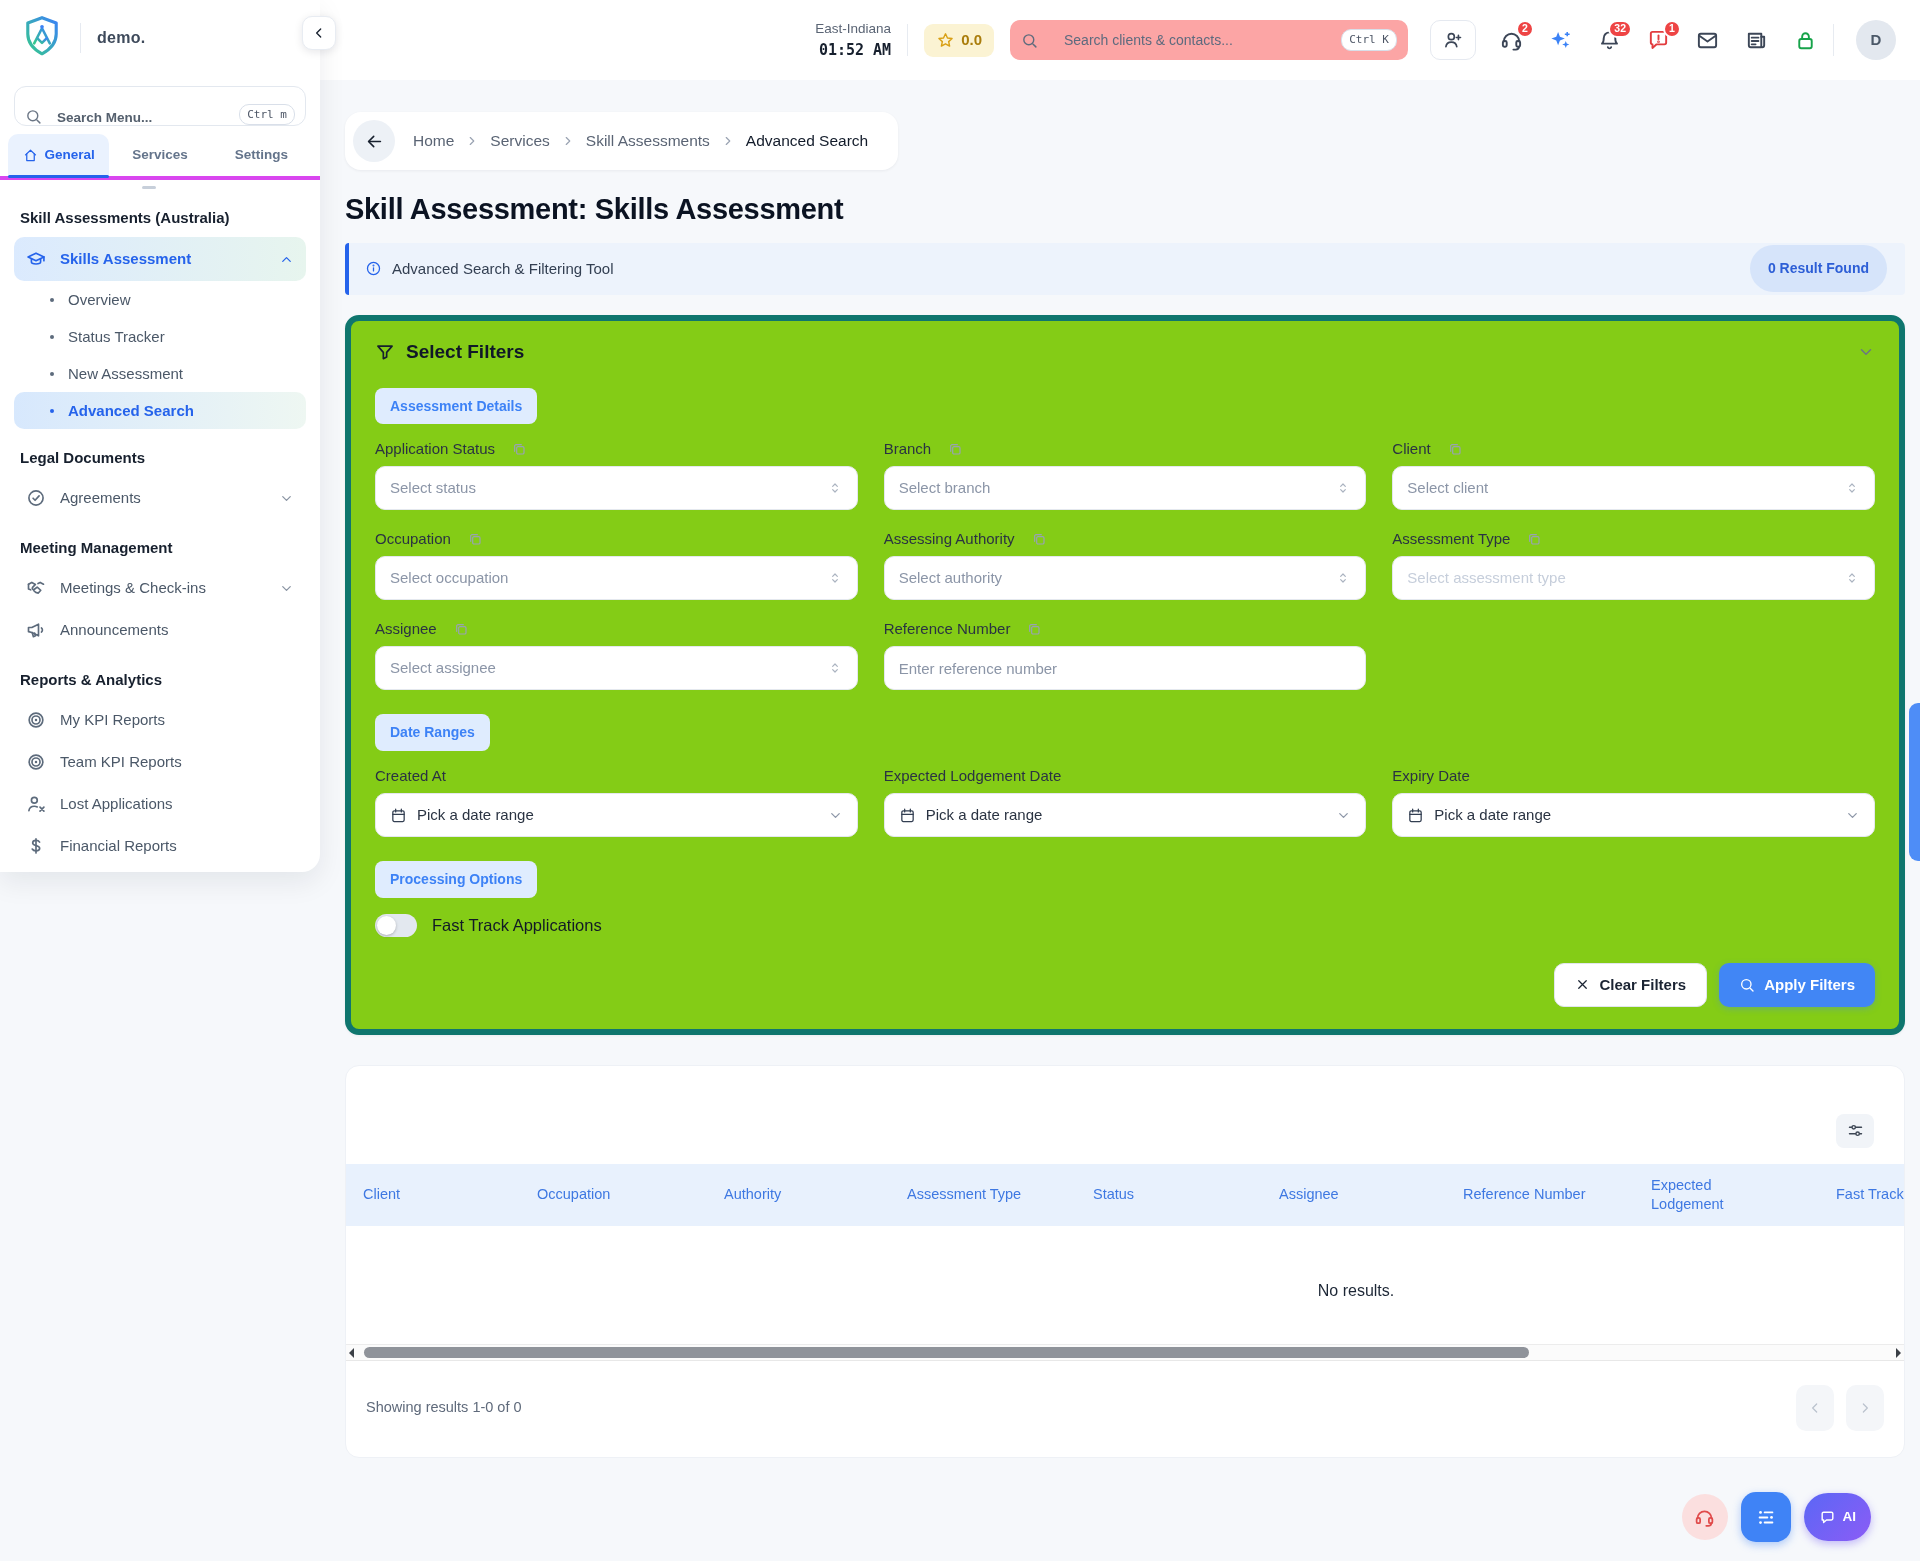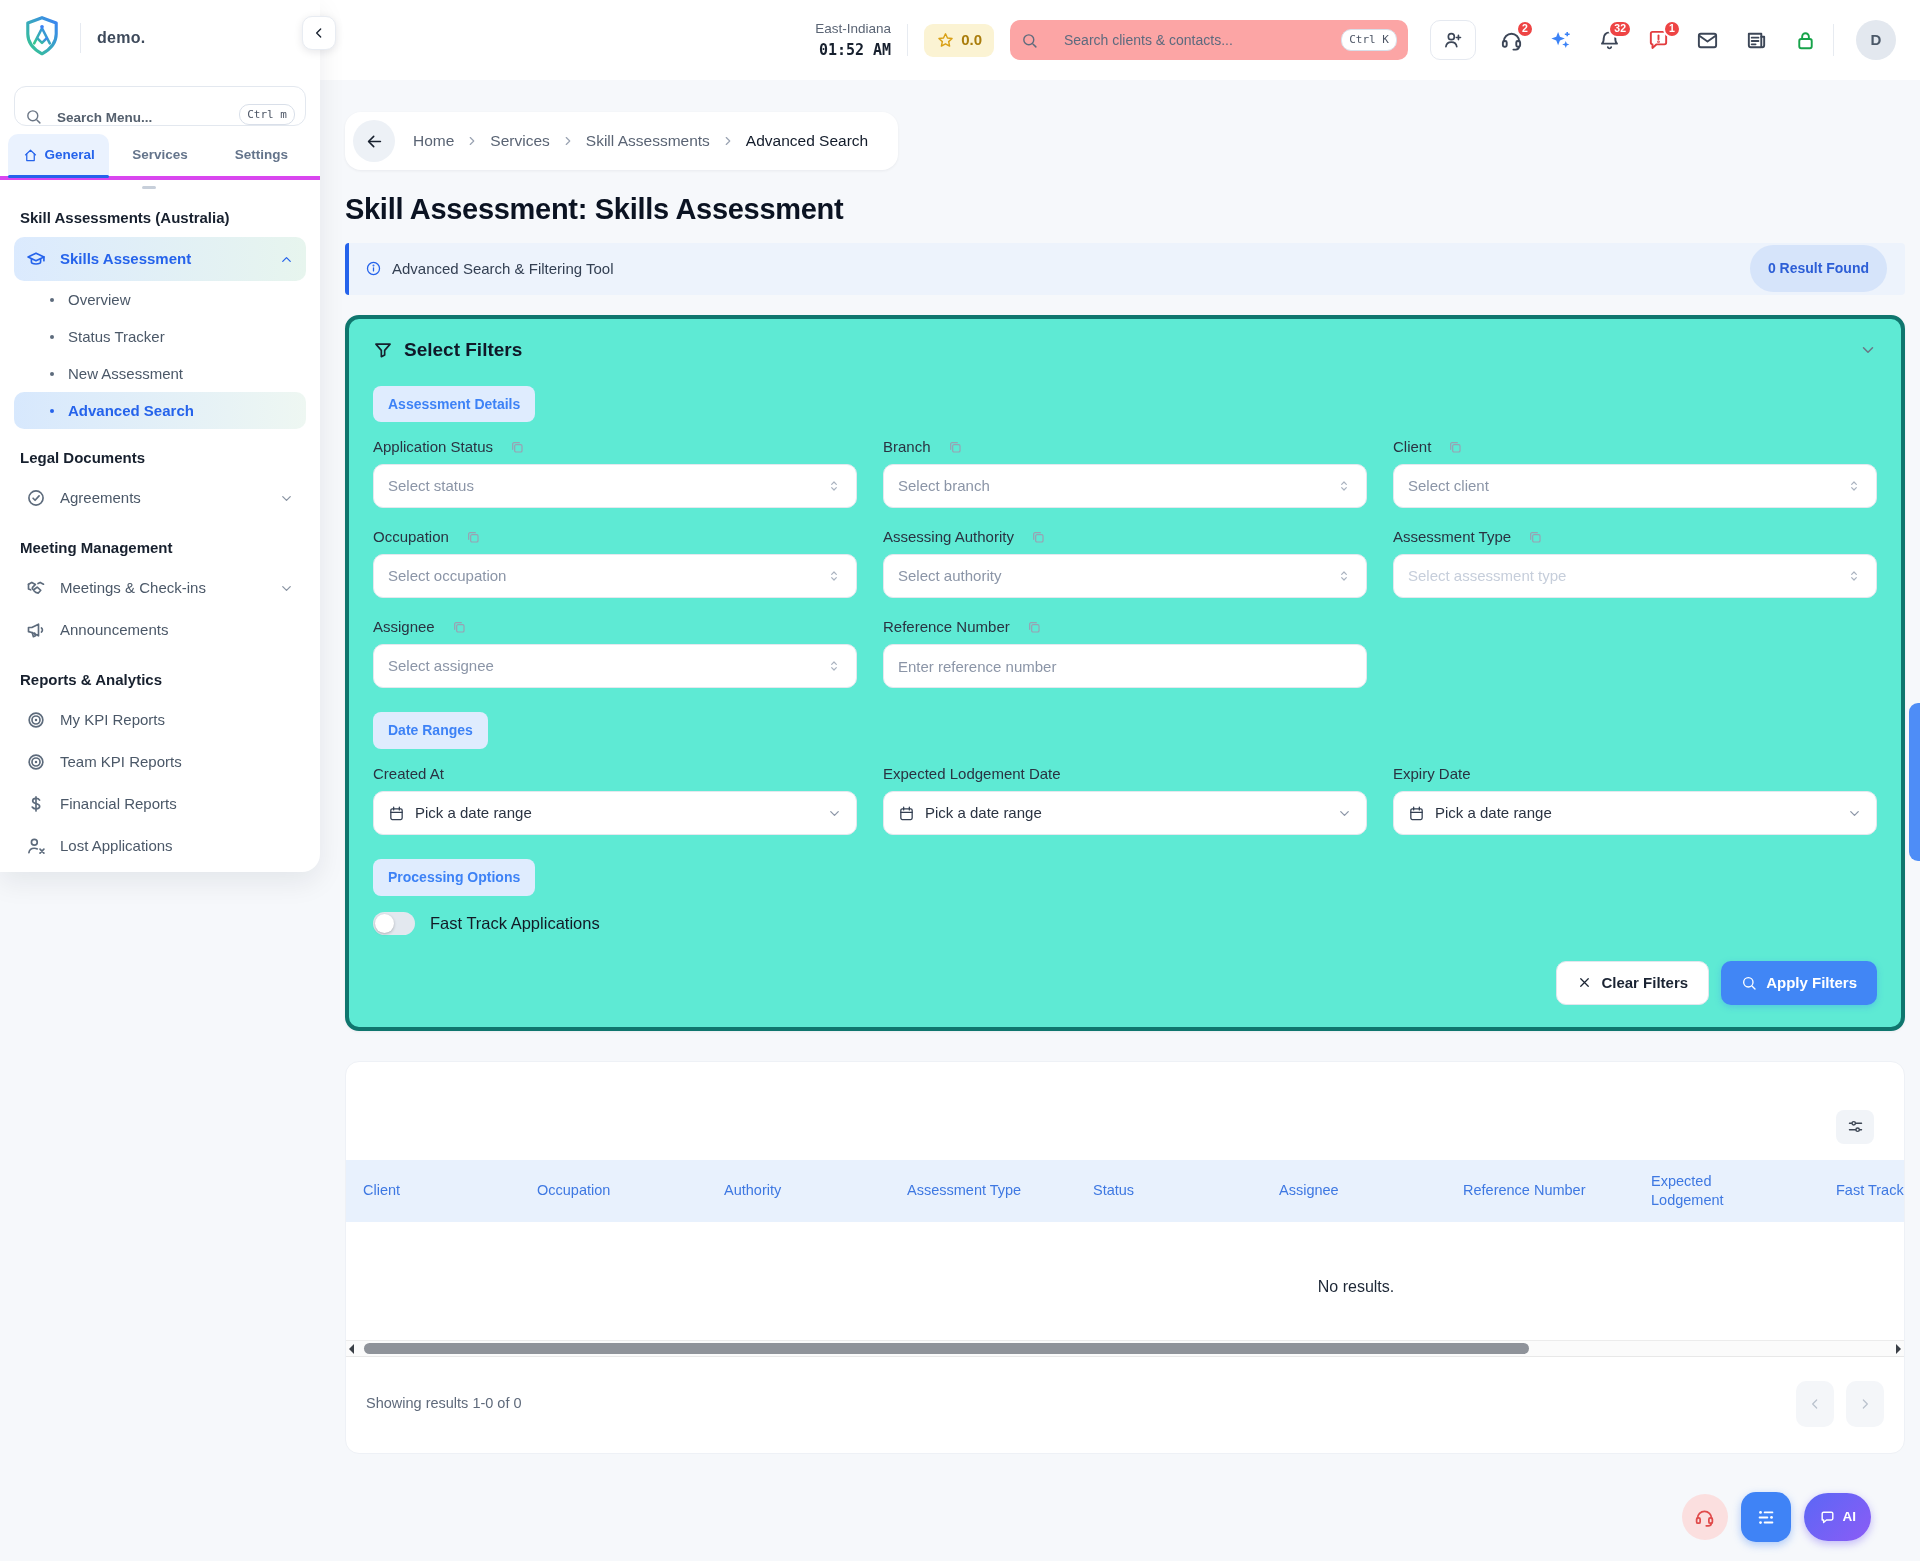--- a/index.html
+++ b/index.html
@@ -91,21 +91,21 @@
   .crumb-sep{width:14px;height:14px;color:#9aa3b2}
   .page-title{margin-top:22px;font-size:29px;font-weight:800;color:#0b1322;letter-spacing:-.3px}
   .banner{margin-top:16px;height:52px;background:#edf3fc;border-left:4px solid #2563eb;border-radius:4px;
     display:flex;align-items:center;gap:10px;padding:0 18px 0 16px}
   .banner .info{width:17px;height:17px;color:#2563eb;flex:0 0 auto;stroke-width:1.8}
   .banner-text{font-size:15px;color:#333f52}
   .result-badge{margin-left:auto;background:#d6e4fa;color:#2d5ed6;border-radius:999px;padding:15px 18px;
     font-size:14px;font-weight:700}
 
   
-  .card{margin-top:20px;background:#5eead4;border:4px solid #0f766e;border-radius:14px;
+  .card{margin-top:20px;background:#84cc16;border:6px solid #0f766e;border-radius:14px;
     box-shadow:0 1px 3px rgba(16,24,40,.05);padding:20px 24px 22px}
   .fhead{display:flex;align-items:center;gap:11px}
   .fhead .funnel{width:20px;height:20px;color:#17202e}
   .ftitle{font-size:19px;font-weight:700;color:#101828}
   .fhead .fold{margin-left:auto;width:18px;height:18px;color:#6b7685;cursor:pointer}
   .chip{display:inline-block;margin-top:24px;background:#dfecfe;color:#3d82f6;font-size:14px;font-weight:600;
     padding:10px 15px;border-radius:8px}
   .fgrid{margin-top:16px;display:grid;grid-template-columns:repeat(3,1fr);column-gap:26px;row-gap:20px}
   .flabel-row{display:flex;align-items:center;gap:16px;margin-bottom:8px}
   .flabel{font-size:15px;font-weight:500;color:#2a3342}
@@ -301,32 +301,32 @@
     <div class="nav-item">
       <svg class="ic nico" viewBox="0 0 24 24">
           <circle cx="12" cy="12" r="8.2"></circle>
           <circle cx="12" cy="12" r="4.8"></circle>
           <circle cx="12" cy="12" r="1.5" fill="currentColor" stroke="none"></circle>
         </svg>
       <span>Team KPI Reports</span>
     </div>
     <div class="nav-item">
       <svg class="ic nico" viewBox="0 0 24 24">
-          <path d="M12 3.5v17"></path>
-          <path d="M16.3 7.3c-.8-1.4-2.3-2.1-4.3-2.1-2.3 0-4 1.2-4 3.1 0 4.2 8.4 2.3 8.4 6.5 0 1.9-1.8 3.1-4.4 3.1-2.1 0-3.7-.8-4.5-2.3"></path>
-        </svg>
-      <span>Financial Reports</span>
-    </div>
-    <div class="nav-item">
-      <svg class="ic nico" viewBox="0 0 24 24">
           <circle cx="10" cy="7.5" r="3.5"></circle>
           <path d="M3.5 20c.5-3.6 3-5.3 6.5-5.3 1.4 0 2.6.3 3.6.8"></path>
           <path d="M16.8 15.8l4.7 4.7M21.5 15.8l-4.7 4.7"></path>
         </svg>
       <span>Lost Applications</span>
+    </div>
+    <div class="nav-item">
+      <svg class="ic nico" viewBox="0 0 24 24">
+          <path d="M12 3.5v17"></path>
+          <path d="M16.3 7.3c-.8-1.4-2.3-2.1-4.3-2.1-2.3 0-4 1.2-4 3.1 0 4.2 8.4 2.3 8.4 6.5 0 1.9-1.8 3.1-4.4 3.1-2.1 0-3.7-.8-4.5-2.3"></path>
+        </svg>
+      <span>Financial Reports</span>
     </div>
   </nav>
 </aside>
 
 <div class="collapse-btn">
   <svg class="ic" width="16" height="16" viewBox="0 0 24 24">
       <path d="M14.5 6L8.5 12l6 6"></path>
     </svg>
 </div>
 

